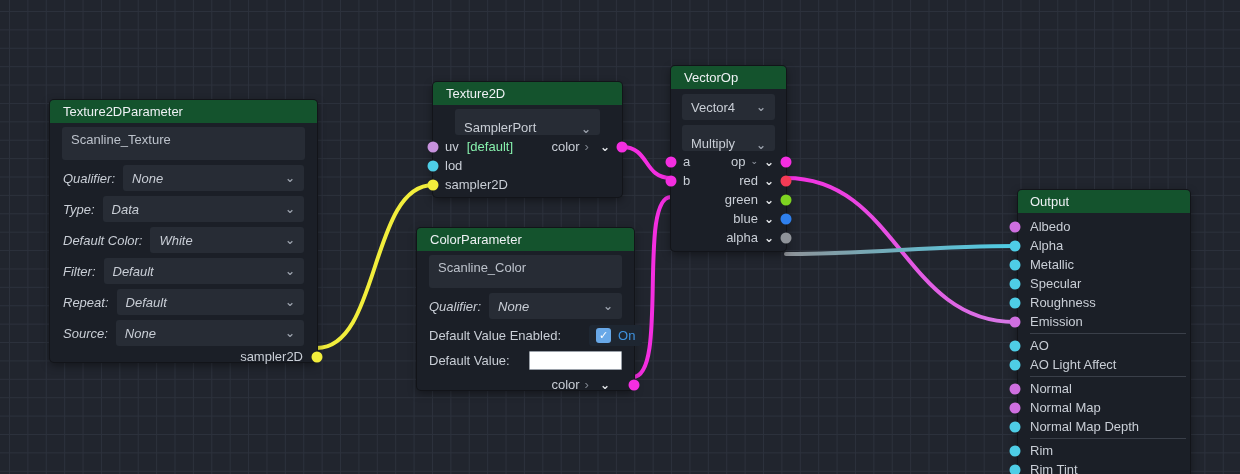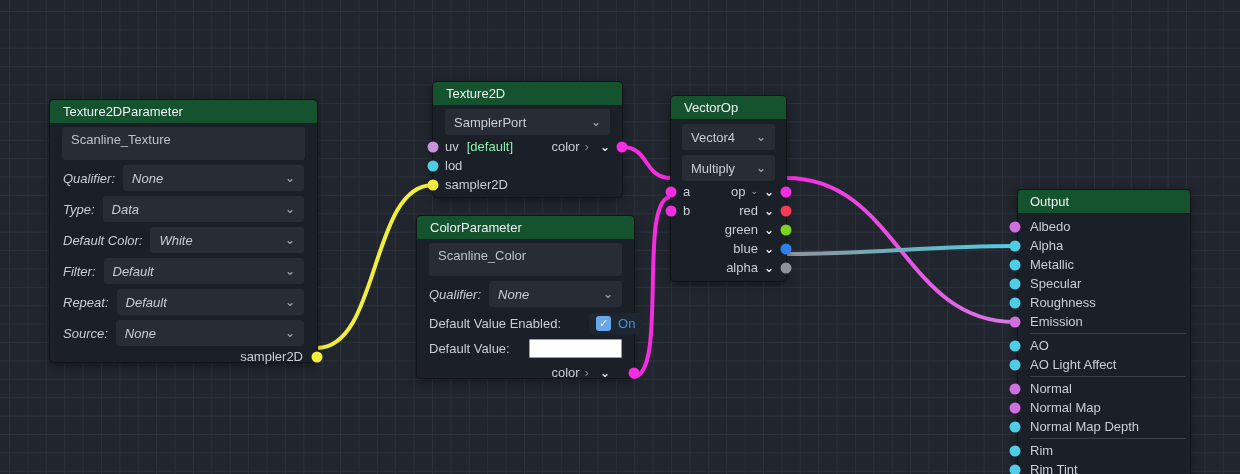--- a/index.html
+++ b/index.html
@@ -146,21 +146,21 @@
     </div>
   </div>
   <div class="iorow outrow-right" style="margin-top:1px;">
     <span>sampler2D</span>
     <span class="port pr" style="background-color: rgb(242, 238, 60);"></span>
   </div>
 </div>
 
 <div class="node" style="left:433px;top:82px;width:189px;height:115px;">
   <div class="node-title">Texture2D</div>
-  <div class="dropdown" style="margin:4px 12px 0;flex:none;">
+  <div class="dropdown" style="margin:4px 22px 0;flex:none;align-items:flex-end;">
     <span>SamplerPort</span>
     <span class="dd-chev">⌄</span>
   </div>
   <div style="margin-top:2px;">
     <div class="iorow">
       <span class="port pl" style="background-color: rgb(199, 146, 221);"></span>
       <span>uv</span>
       <span class="hint">[default]</span>
       <span class="sp"></span>
       <span>color</span>
@@ -172,21 +172,21 @@
       <span class="port pl" style="background-color: rgb(78, 205, 230);"></span>
       <span>lod</span>
     </div>
     <div class="iorow">
       <span class="port pl" style="background-color: rgb(242, 238, 60);"></span>
       <span>sampler2D</span>
     </div>
   </div>
 </div>
 
-<div class="node" style="left:417px;top:216px;width:217px;height:162px;">
+<div class="node" style="left:417px;top:228px;width:217px;height:162px;">
   <div class="node-title">ColorParameter</div>
   <div class="field">Scanline_Color</div>
   <div class="prow" style="margin:5px 12px 0;">
     <span>Qualifier:</span>
     <div class="dropdown">
       <span>None</span>
       <span class="dd-chev">⌄</span>
     </div>
   </div>
   <div class="dve-row">
@@ -201,27 +201,27 @@
     <span class="swatch" style="background-color: rgb(255, 255, 255);"></span>
   </div>
   <div class="iorow outrow-right" style="margin-top:5px;padding-right:24px;">
     <span>color</span>
     <span class="xarrow">›</span>
     <span class="wchev">⌄</span>
     <span class="port pr" style="background-color: rgb(244, 46, 224);"></span>
   </div>
 </div>
 
-<div class="node" style="left:671px;top:96px;width:115px;height:185px;">
+<div class="node" style="left:671px;top:66px;width:115px;height:185px;">
   <div class="node-title">VectorOp</div>
   <div class="dropdown" style="margin:5px 11px 0;flex:none;">
     <span>Vector4</span>
     <span class="dd-chev">⌄</span>
   </div>
-  <div class="dropdown" style="margin:5px 11px 0;flex:none;">
+  <div class="dropdown" style="margin:5px 11px 0;flex:none;align-items:flex-end;">
     <span>Multiply</span>
     <span class="dd-chev">⌄</span>
   </div>
   <div style="margin-top:1px;">
     <div class="iorow">
       <span class="port pl" style="background-color: rgb(244, 46, 224);"></span>
       <span>a</span>
       <span class="sp"></span>
       <span>op</span>
       <span class="schev">⌄</span>

